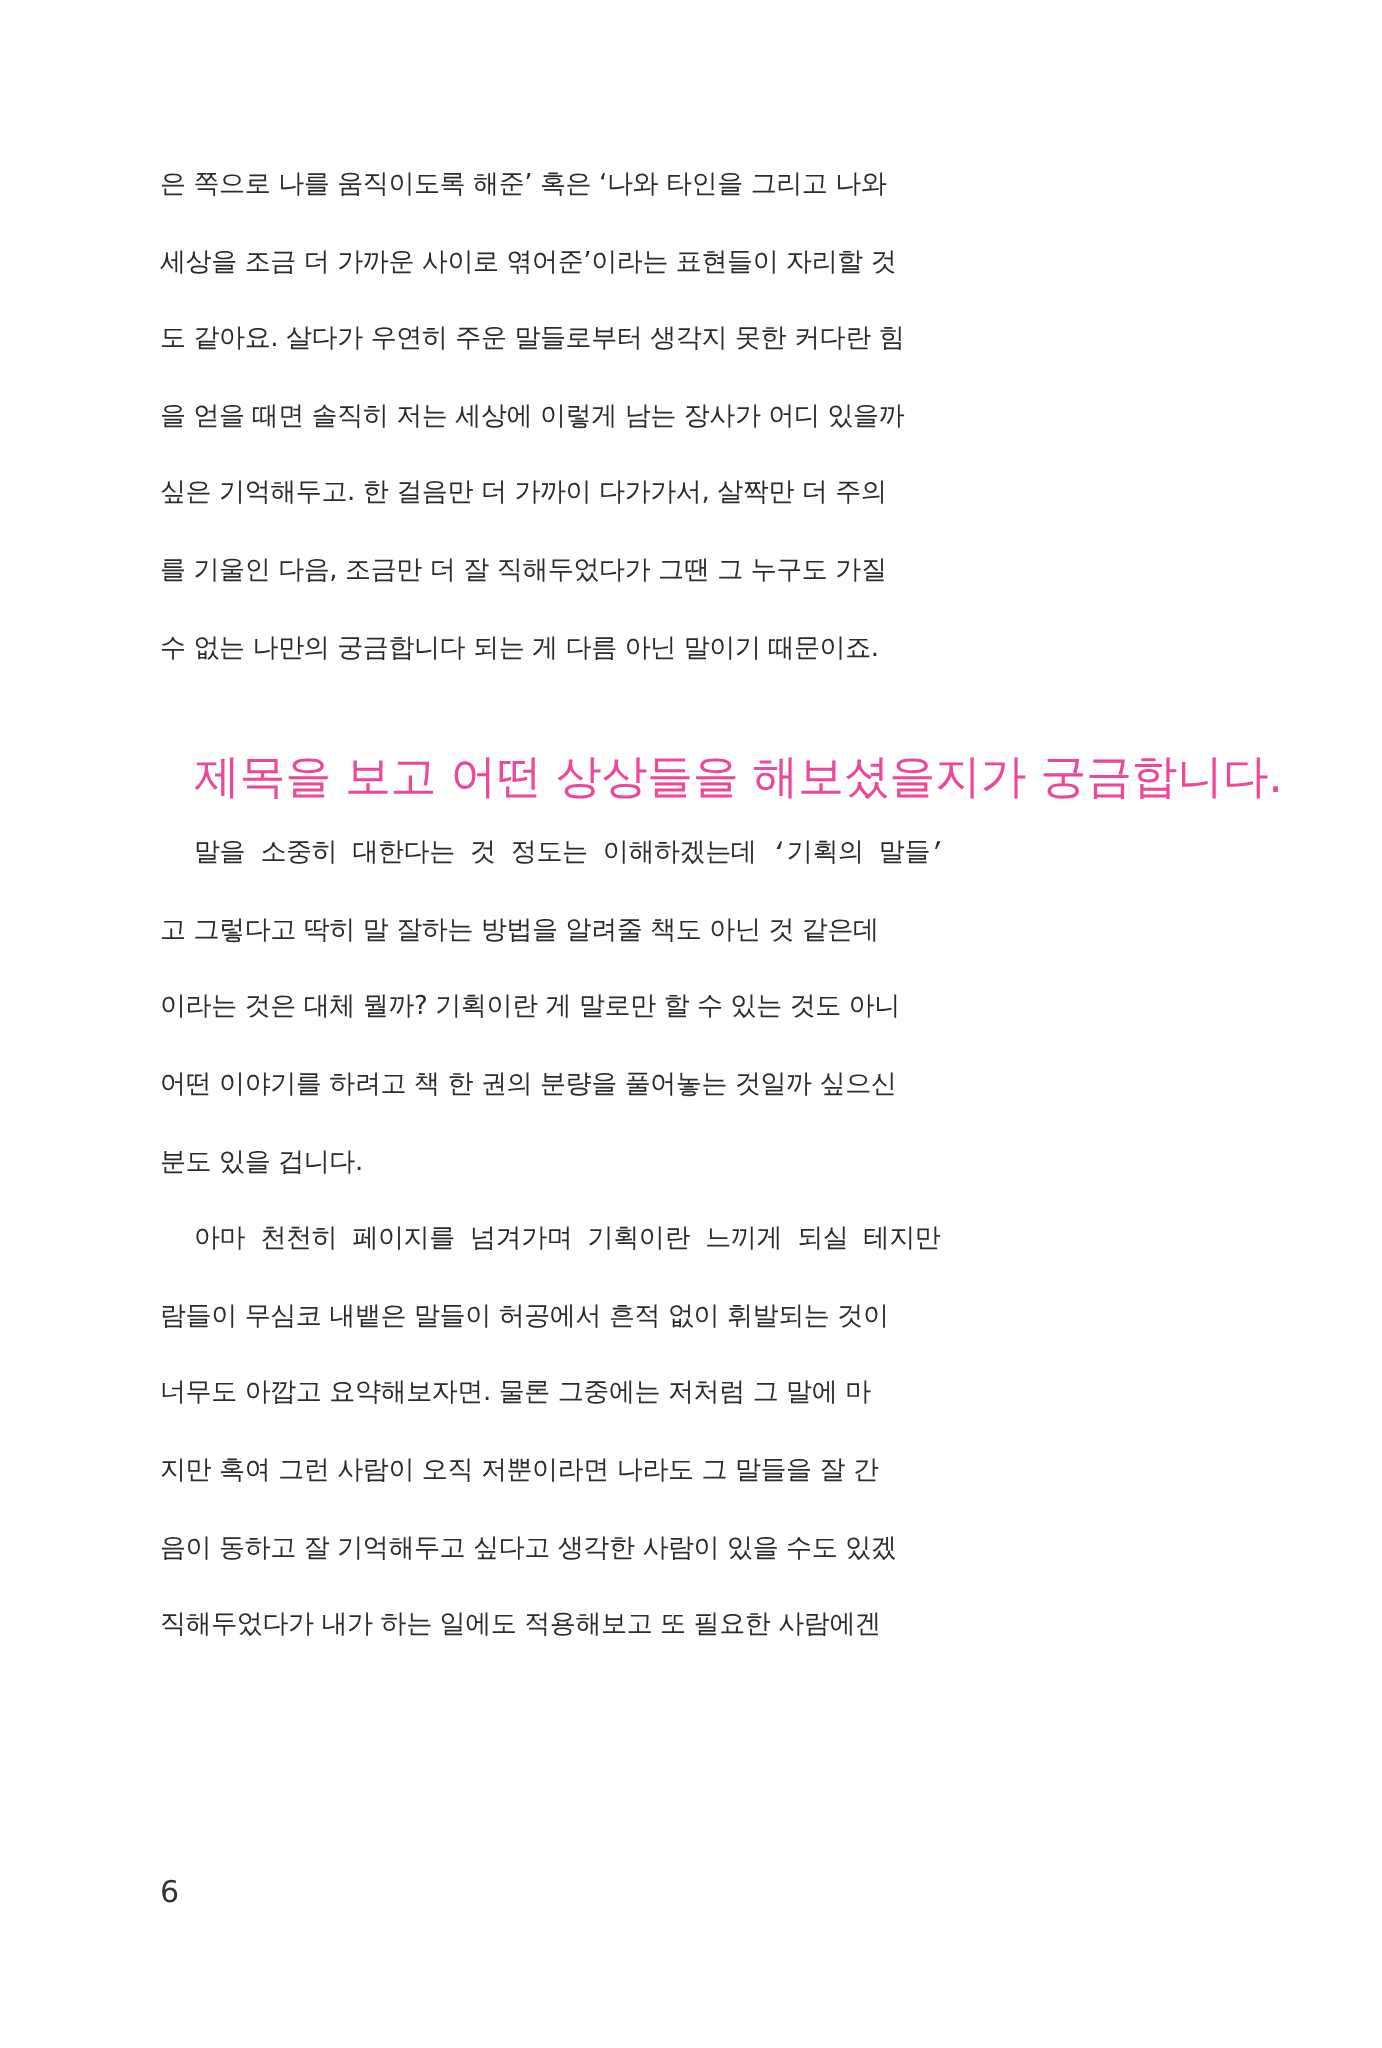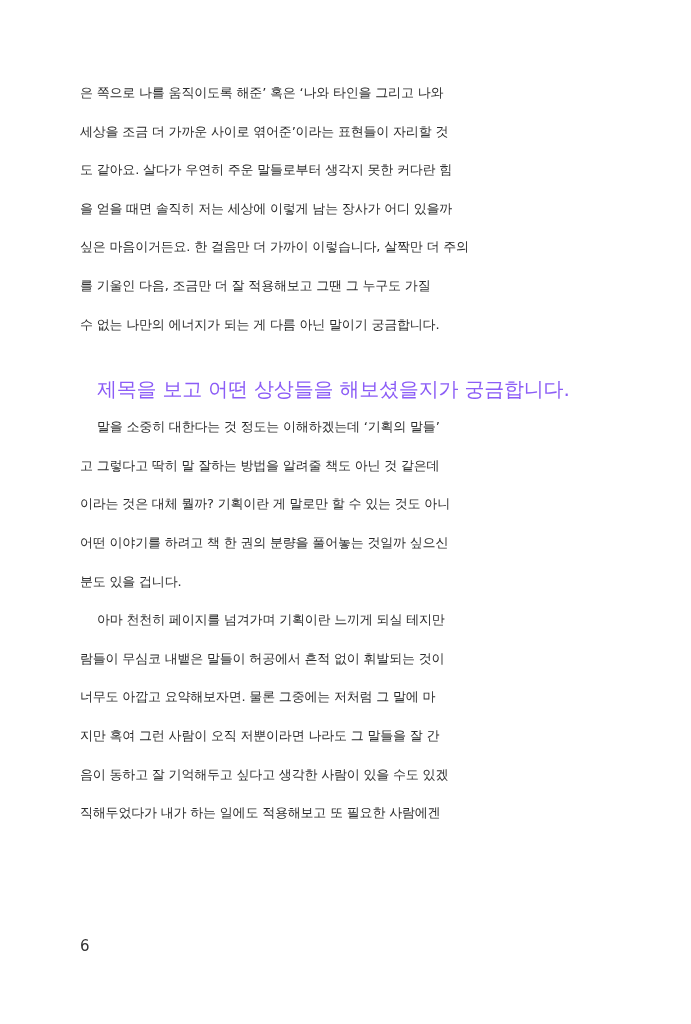--- a/index.html
+++ b/index.html
@@ -23,27 +23,28 @@
     }
     .line {
       font-size: 13px;
       line-height: 38.6px;
       height: 38.6px;
       white-space: nowrap;
       letter-spacing: -0.2px;
     }
     .indent {
       padding-left: 17px;
+      font-family: Liberation Mono, monospace;
     }
     .gap {
       height: 30px;
     }
     .heading {
-      color: #8b5cf6;
-      font-size: 20px;
+      color: #ec4899;
+      font-size: 23px;
       line-height: 30px;
       height: 34px;
       padding-left: 17px;
       white-space: nowrap;
       letter-spacing: -0.2px;
     }
     .page-number {
       position: absolute;
       left: 80px;
       top: 937px;
@@ -54,23 +55,23 @@
   </style>
 </head>
 <body>
 
 <div class="page">
   <div>
     <div class="line">은 쪽으로 나를 움직이도록 해준’ 혹은 ‘나와 타인을 그리고 나와</div>
     <div class="line">세상을 조금 더 가까운 사이로 엮어준’이라는 표현들이 자리할 것</div>
     <div class="line">도 같아요. 살다가 우연히 주운 말들로부터 생각지 못한 커다란 힘</div>
     <div class="line">을 얻을 때면 솔직히 저는 세상에 이렇게 남는 장사가 어디 있을까</div>
-    <div class="line">싶은 마음이거든요. 한 걸음만 더 가까이 이렇습니다, 살짝만 더 주의</div>
-    <div class="line">를 기울인 다음, 조금만 더 잘 적용해보고 그땐 그 누구도 가질</div>
-    <div class="line">수 없는 나만의 에너지가 되는 게 다름 아닌 말이기 궁금합니다.</div>
+    <div class="line">싶은 기억해두고. 한 걸음만 더 가까이 다가가서, 살짝만 더 주의</div>
+    <div class="line">를 기울인 다음, 조금만 더 잘 직해두었다가 그땐 그 누구도 가질</div>
+    <div class="line">수 없는 나만의 궁금합니다 되는 게 다름 아닌 말이기 때문이죠.</div>
   </div>
 
   <div class="gap"></div>
 
   <div class="heading">제목을 보고 어떤 상상들을 해보셨을지가 궁금합니다.</div>
 
   <div>
     <div class="line indent">말을 소중히 대한다는 것 정도는 이해하겠는데 ‘기획의 말들’</div>
     <div class="line">고 그렇다고 딱히 말 잘하는 방법을 알려줄 책도 아닌 것 같은데</div>
     <div class="line">이라는 것은 대체 뭘까? 기획이란 게 말로만 할 수 있는 것도 아니</div>

